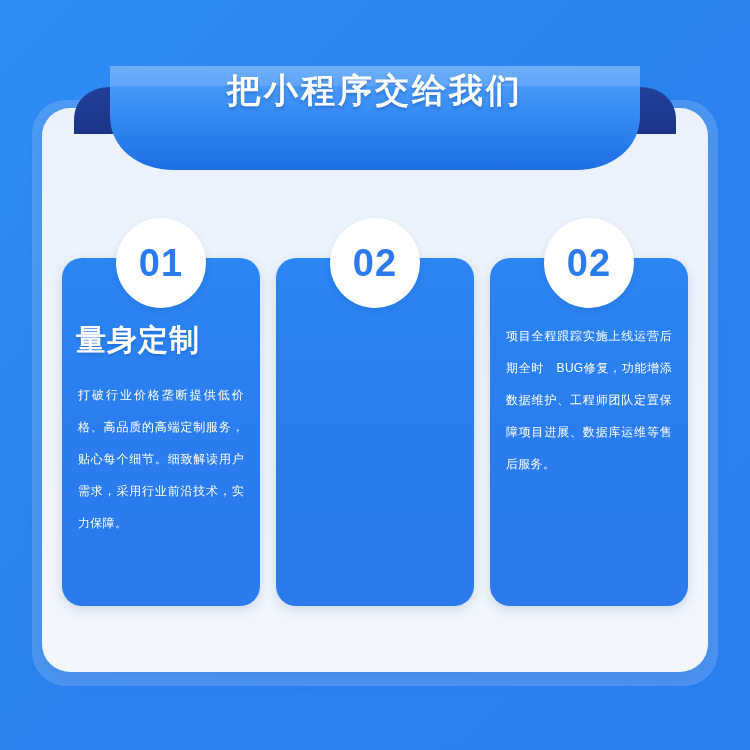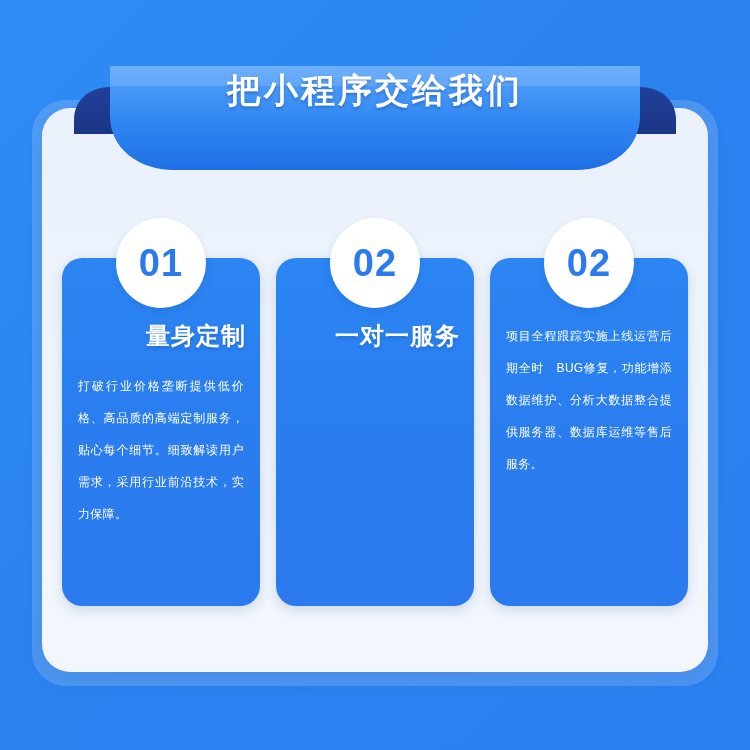--- a/index.html
+++ b/index.html
@@ -108,22 +108,22 @@
   }
   .badge-text {
     font-size: 38px;
     font-weight: bold;
     color: #2b7aee;
     letter-spacing: 1px;
     line-height: 1;
   }
 
   .card-title {
-    text-align: right;
-    font-size: 24px;
+    text-align: left;
+    font-size: 30px;
     font-weight: bold;
     color: #ffffff;
     letter-spacing: 1px;
     text-shadow: 0 2px 3px rgba(18, 70, 150, 0.30);
     margin: 0 0 18px 0;
     white-space: nowrap;
   }
 
   .card-body {
     font-size: 12px;
@@ -176,24 +176,23 @@
         <span class="badge-text">01</span>
       </div>
       <div class="card-title">量身定制</div>
       <div class="card-body">打破行业价格垄断提供低价格、高品质的高端定制服务，贴心每个细节。细致解读用户需求，采用行业前沿技术，实力保障。</div>
     </div>
 
     <div class="card">
       <div class="badge">
         <span class="badge-text">02</span>
       </div>
-      <div class="card-title">一对一服务</div>
     </div>
 
     <div class="card">
       <div class="badge">
         <span class="badge-text">02</span>
       </div>
-      <div class="card-body">项目全程跟踪实施上线运营后期全时　BUG修复，功能增添数据维护、分析大数据整合提供服务器、数据库运维等售后服务。</div>
+      <div class="card-body">项目全程跟踪实施上线运营后期全时　BUG修复，功能增添数据维护、工程师团队定置保障项目进展、数据库运维等售后服务。</div>
     </div>
 
   </div>
 </div>
 
 </body></html>

